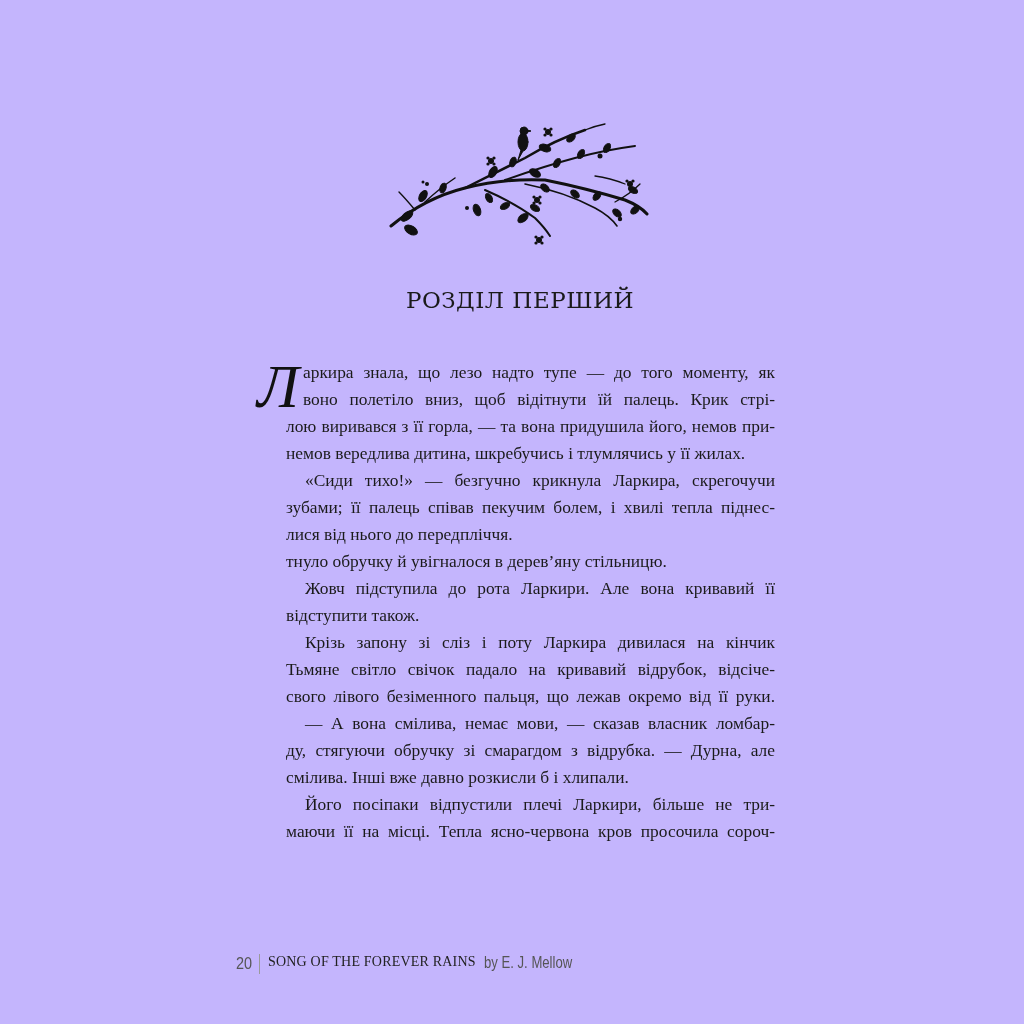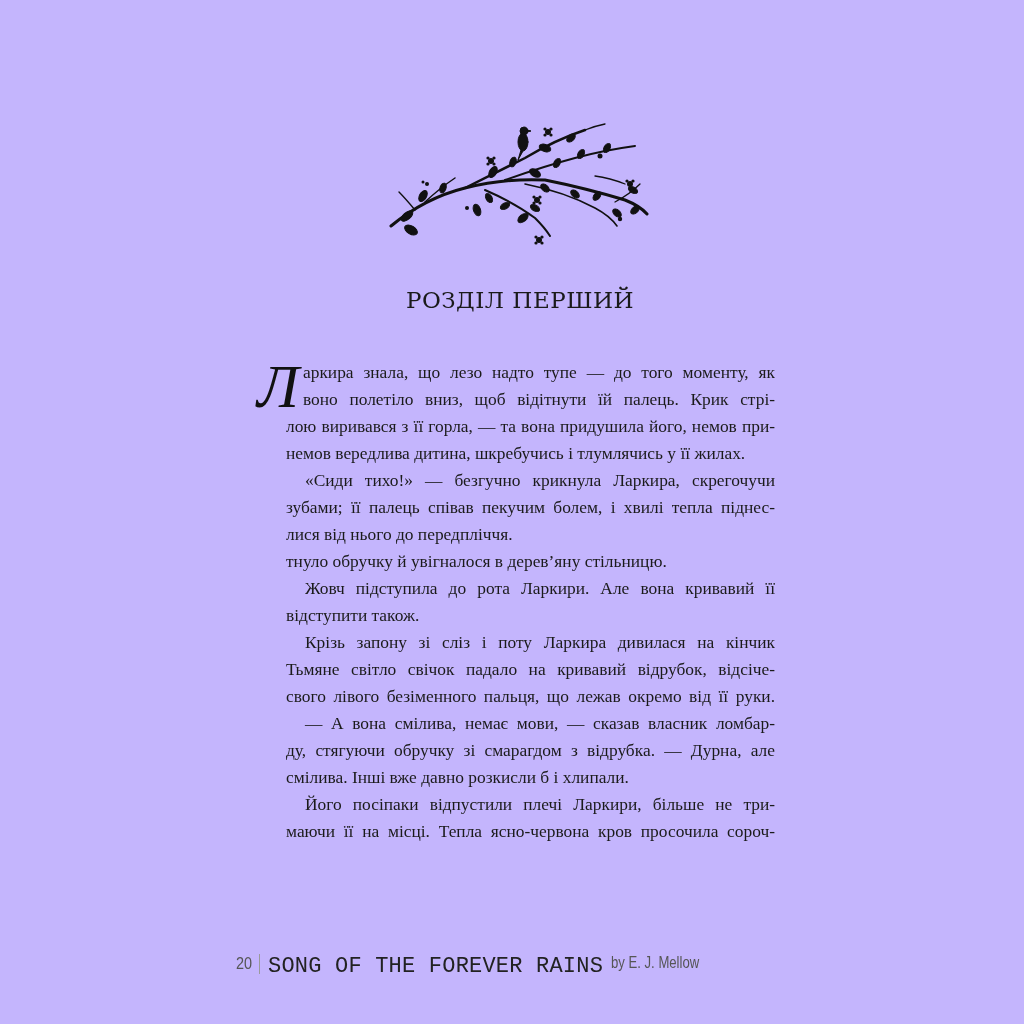--- a/index.html
+++ b/index.html
@@ -23,21 +23,21 @@
     float: left; font-family: "Liberation Serif", "DejaVu Serif", serif;
     font-size: 62px; line-height: 50px; height: 50px; margin: 2px 4px 0 -1px; color: #111;
     font-style: italic; font-weight: normal;
   }
   .footer {
     position: absolute; left: 236px; top: 954px; height: 26px; display: flex; 
     color: #555;
   }
   .page-num { font-family: "Liberation Sans", "DejaVu Sans", sans-serif; font-size: 17px; color: #555; transform: scaleX(0.85); transform-origin: left; display: inline-block; width: 19px; }
   .sep { width: 1px; height: 20px; background: #9a9a9a; margin: 0 8px 0 4px; }
-  .book-title { font-family: Liberation Mono, monospace; font-size: 22px; color: #222; letter-spacing: 0.2px; }
+  .book-title { font-family: Liberation Serif, serif; font-size: 14px; color: #222; letter-spacing: 0.2px; }
   .author { font-family: "Liberation Sans", "DejaVu Sans", sans-serif; font-size: 16px; color: #555; margin-left: 8px; display: inline-block; transform: scaleX(0.82); transform-origin: left; }
 </style>
 </head>
 <body>
 
 <div class="page">
 
   <svg class="ornament" viewBox="0 0 270 140" xmlns="http://www.w3.org/2000/svg">
     <g fill="#111" stroke="#111" stroke-linecap="round">
 

